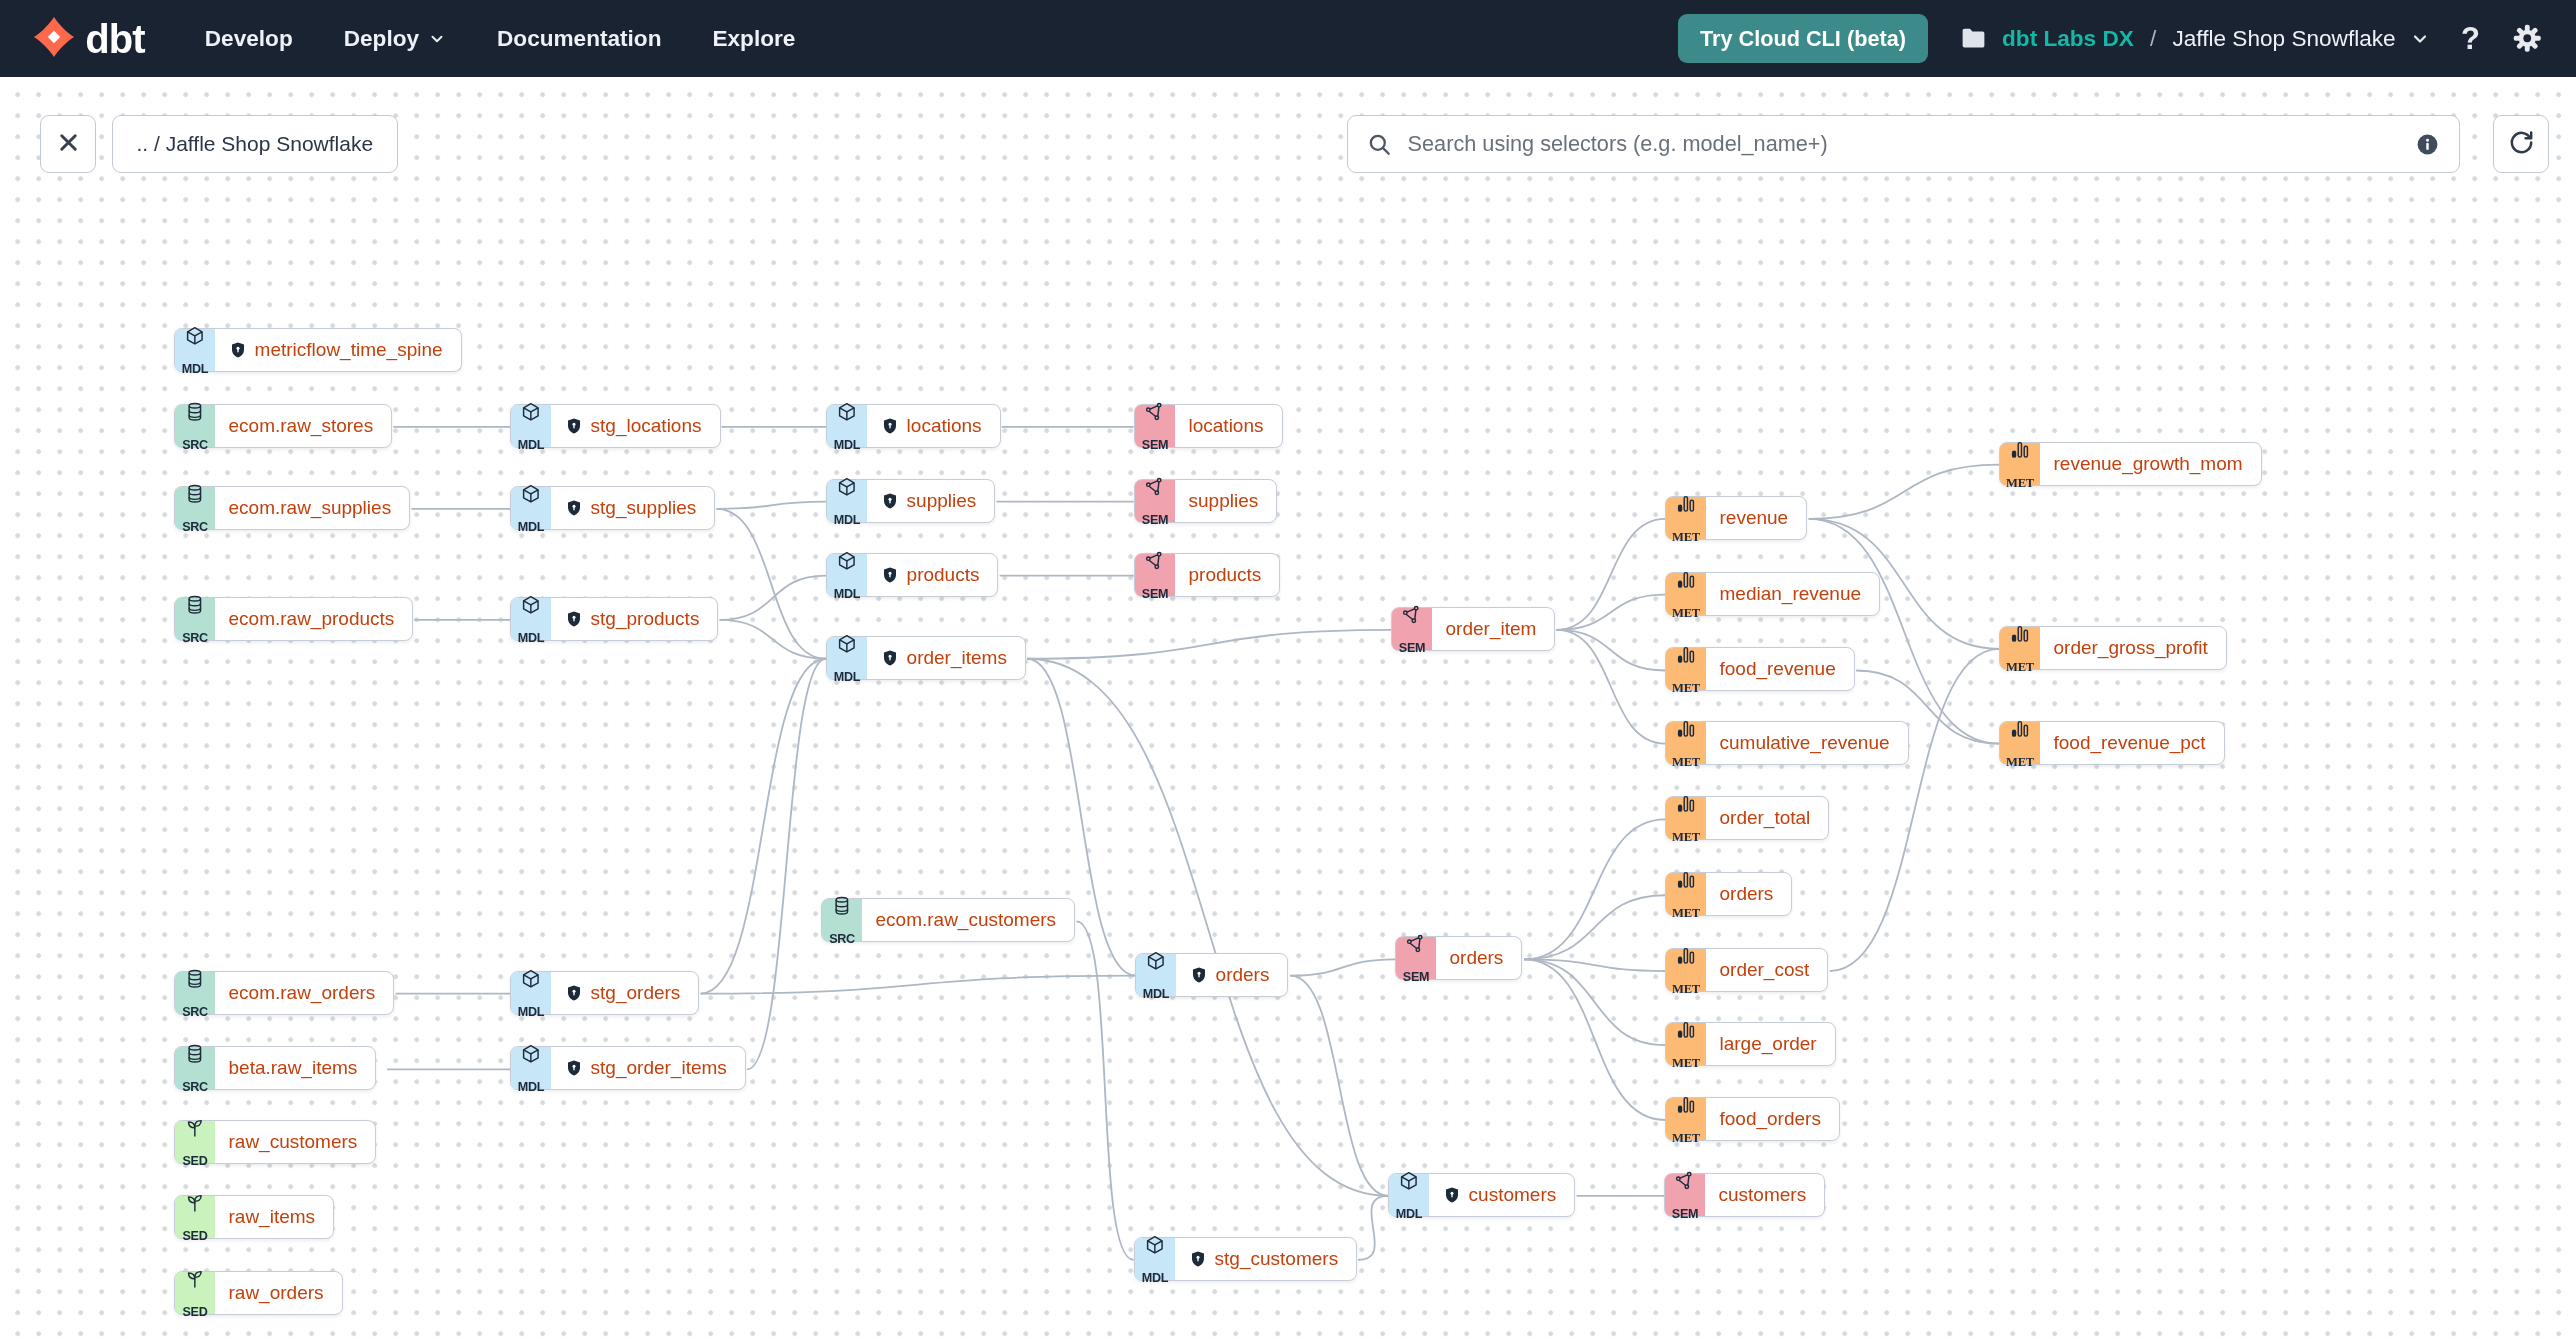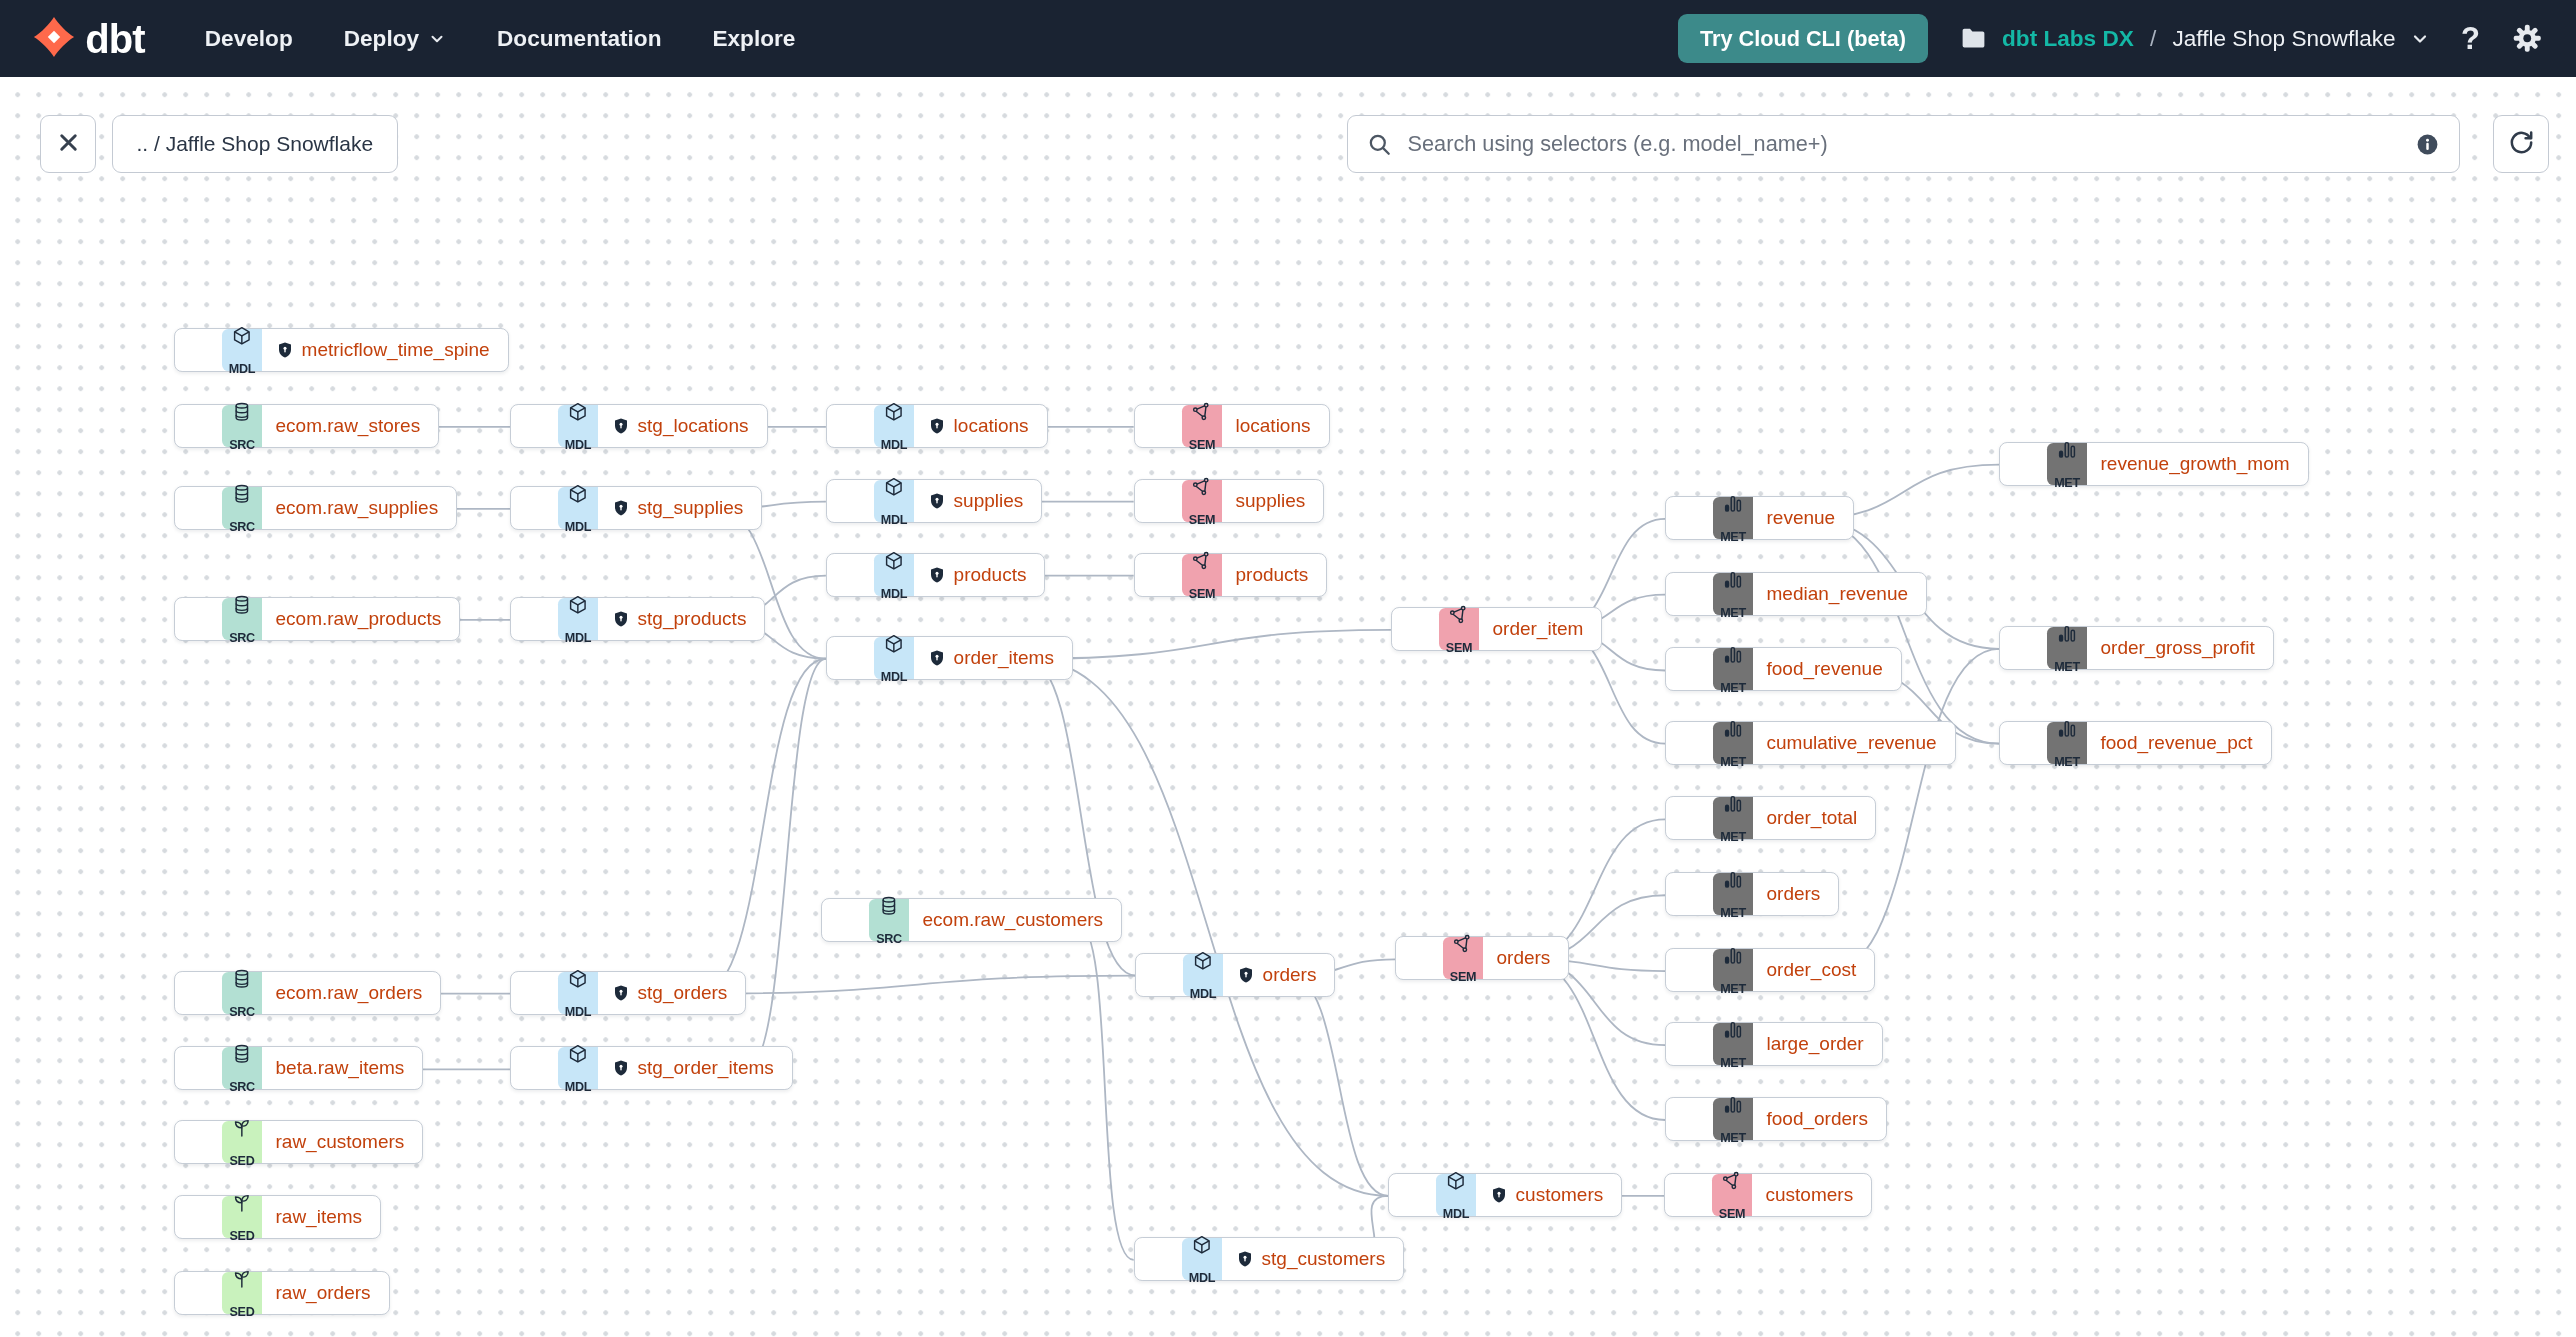--- a/index.html
+++ b/index.html
@@ -38,31 +38,31 @@
               padding:0 18px;gap:12.6px;}
   #searchwrap input{flex:1;border:none;outline:none;font-size:21.7px;color:#2a3545;
                     font-family:inherit;background:transparent;}
   #searchwrap input::placeholder{color:#69707c;}
   #refresh-btn{left:2493px;top:38px;width:56px;height:58px;cursor:pointer;}
 
   
   .node{position:absolute;display:flex;height:42px;background:#fff;border:1.8px solid #c6cdd6;
         border-radius:8.1px;box-shadow:0 1.8px 3.6px rgba(25,35,55,.08);align-items:stretch;cursor:pointer;}
   .nicon{width:40px;display:flex;flex-direction:column;align-items:center;justify-content:center;
-         gap:16px;border-radius:6.3px 0 0 6.3px;flex:none;margin-left:47px;}
+         gap:16px;border-radius:6.3px 0 0 6.3px;flex:none;}
   .nbadge{font-size:12.6px;font-weight:600;color:#1d2a3a;line-height:1;letter-spacing:-0.3px;}
   .nglyph{display:flex;align-items:center;justify-content:center;height:21.7px;}
   .nlabel{display:flex;align-items:center;padding:0 18px 0 13.5px;gap:8.1px;white-space:nowrap;}
   .nlabel-text{font-size:19px;font-weight:500;color:#c2410c;}
   .shield{display:flex;align-items:center;}
   .MDL .nicon{background:#c7e6f8;}
   .SRC .nicon{background:#b3e0d3;}
   .SED .nicon{background:#c9f2bd;}
   .SEM .nicon{background:#f0a2ae;}
-  .MET .nicon{background:#737373;}
+  .MET .nicon{background:#fdba74;font-family:Liberation Serif, serif;}
 </style>
 </head>
 <body>
 
 <header class="navbar">
   <div class="brand">
     <span>
       <svg width="42" height="42" viewBox="0 0 46 46">
         <path fill="#ff694b" d="M23 1c5 8 14 17 22 22-8 5-17 14-22 22C18 37 9 28 1 23 9 18 18 9 23 1z"></path>
         <path fill="#ffffff" d="M23 16.2 29.8 23 23 29.8 16.2 23z"></path>

